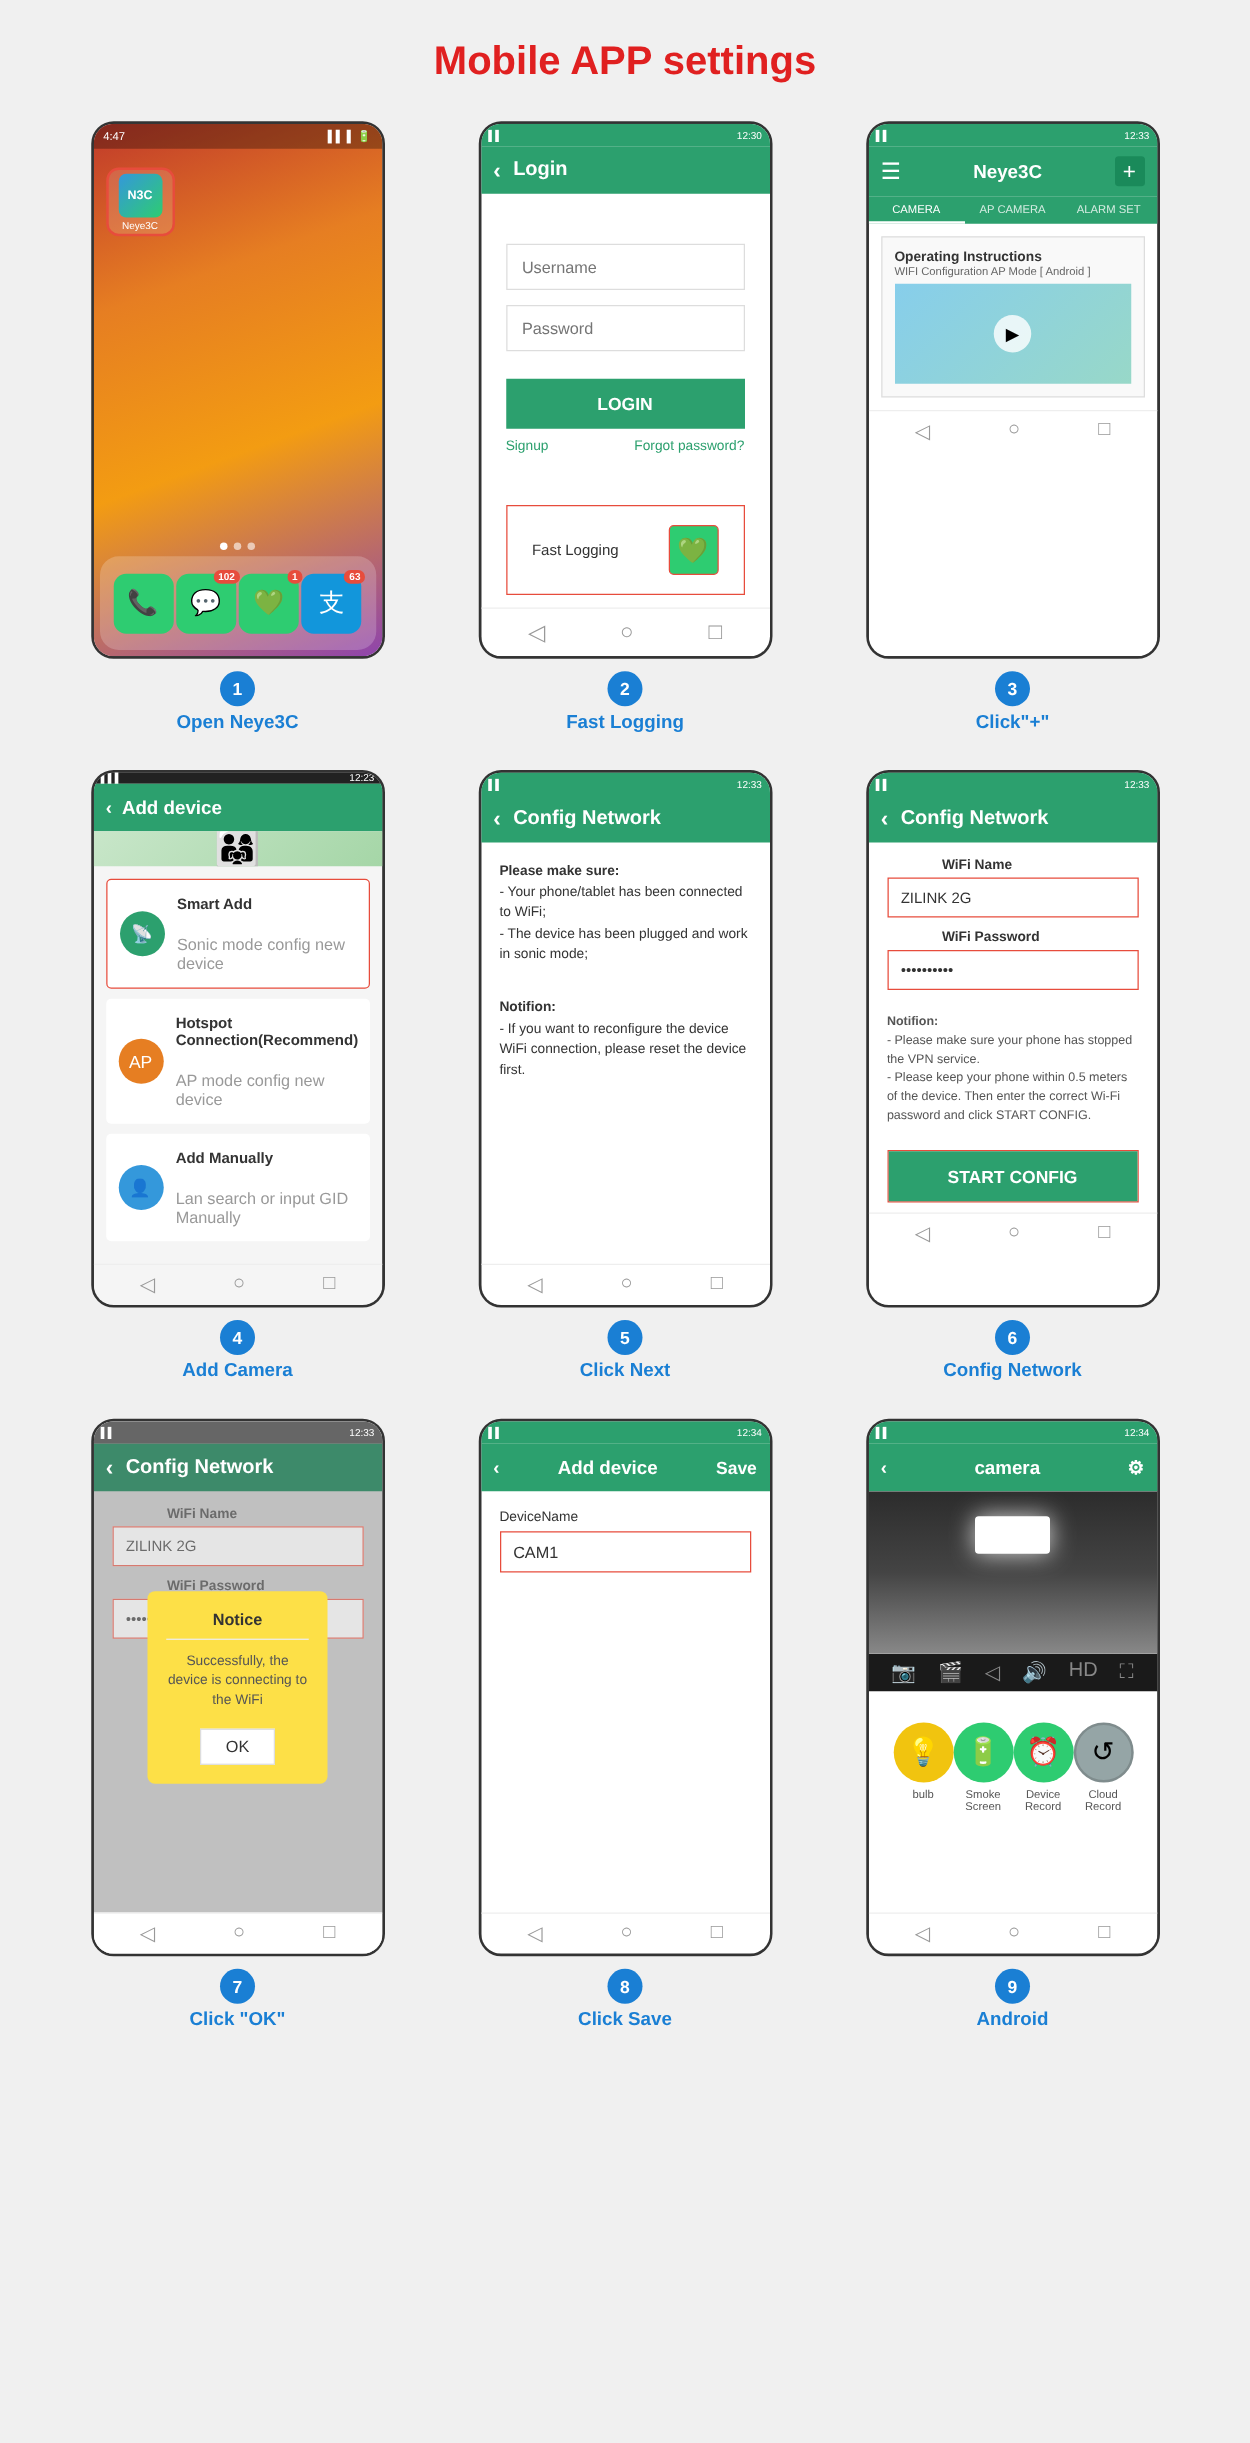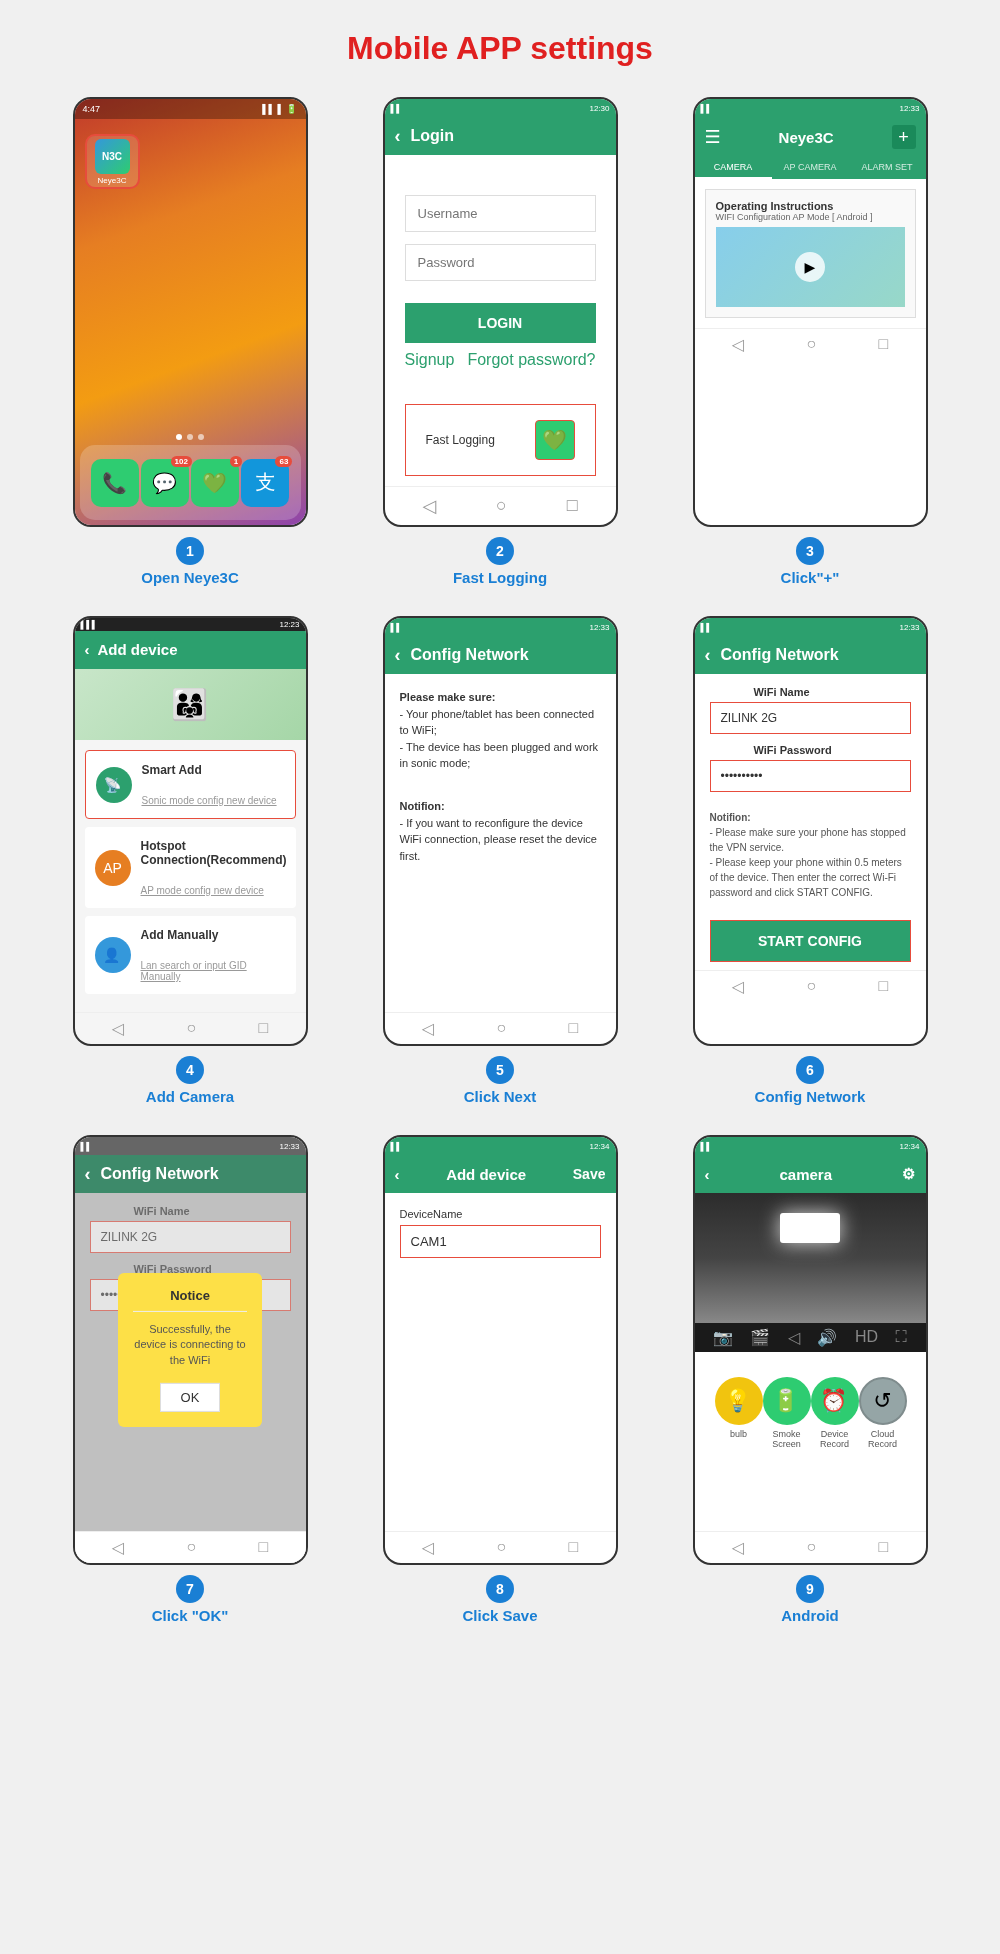--- a/index.html
+++ b/index.html
@@ -217,21 +217,21 @@
       padding: 12px;
       font-size: 14px;
       font-weight: bold;
       margin-top: 10px;
       cursor: pointer;
     }
     .login-links {
       display: flex;
       justify-content: space-between;
       margin-top: 8px;
-      font-size: 16px;
+      font-size: 11px;
       color: #2ca06e;
     }
     .fast-logging-section {
       padding: 15px 20px;
       display: flex;
       justify-content: space-between;
       align-items: center;
       border: 1px solid #e74c3c;
       margin: 10px 20px;
     }
@@ -389,21 +389,21 @@
       align-items: center;
       justify-content: center;
       color: white;
       font-size: 14px;
       margin-right: 10px;
       flex-shrink: 0;
     }
     .option-icon.ap { background: #e67e22; }
     .option-icon.manual { background: #3498db; }
     .option-title { font-size: 12px; font-weight: bold; color: #333; }
-    .option-subtitle { font-size: 10px; color: #999; margin-top: 18px; text-decoration: underline; }
+    .option-subtitle { font-size: 13px; color: #999; margin-top: 18px; }
 
     
     .screen5 {
       width: 100%;
       height: 100%;
       background: white;
       display: flex;
       flex-direction: column;
     }
     .config-content {

